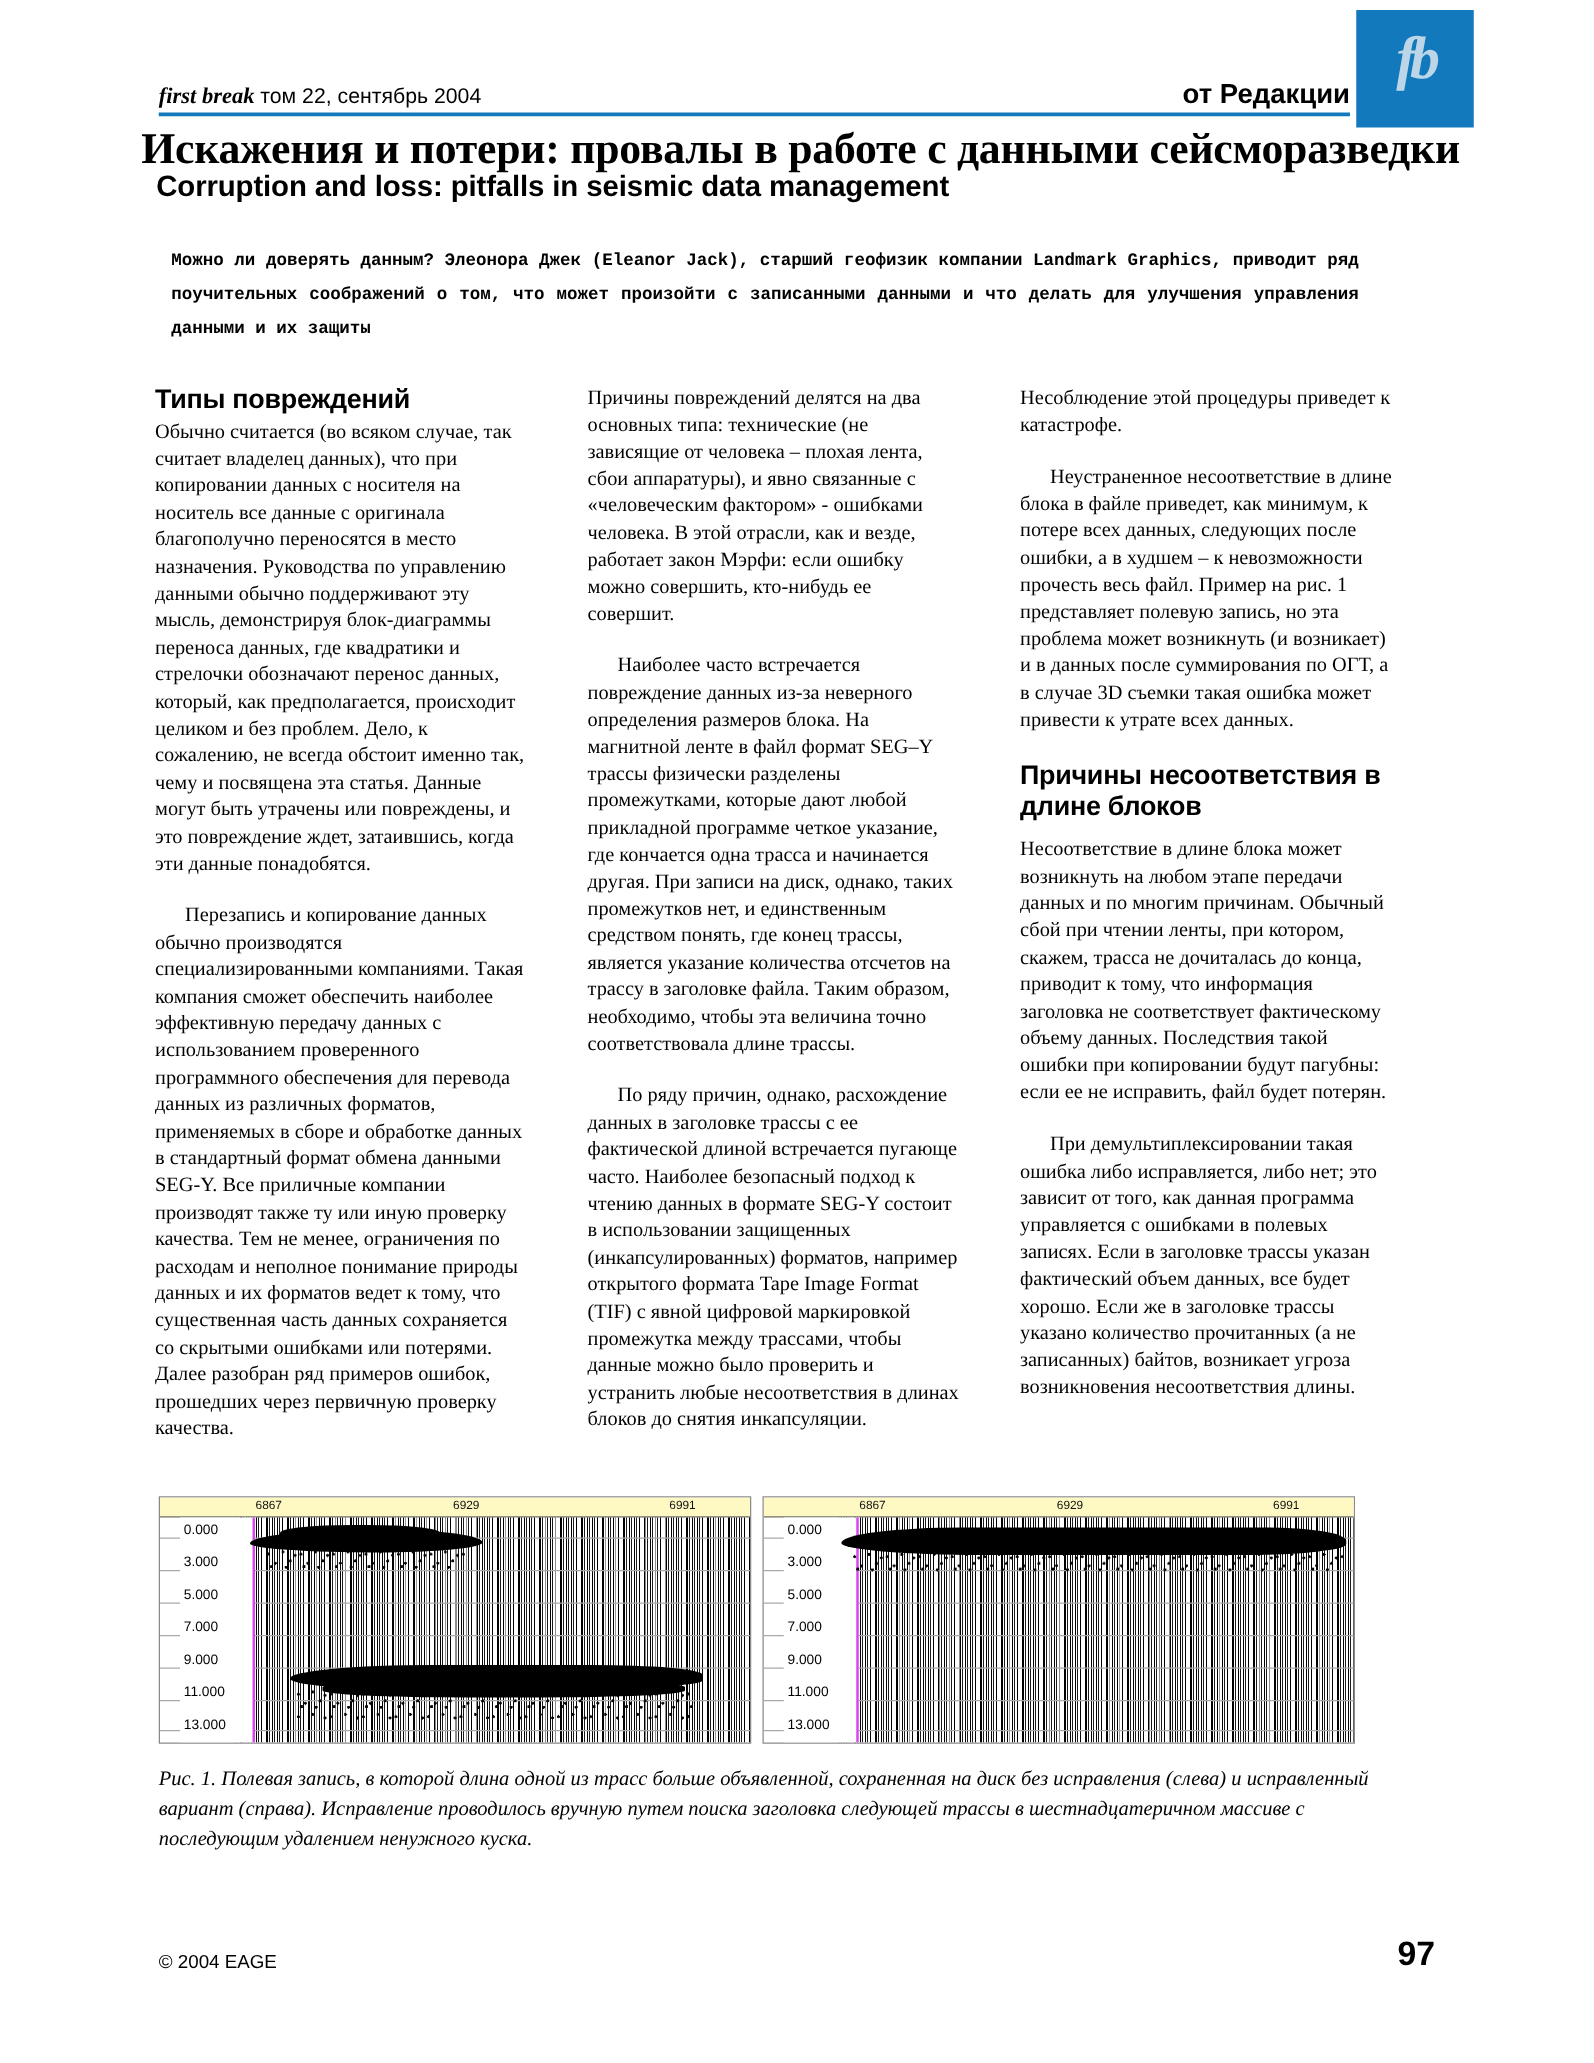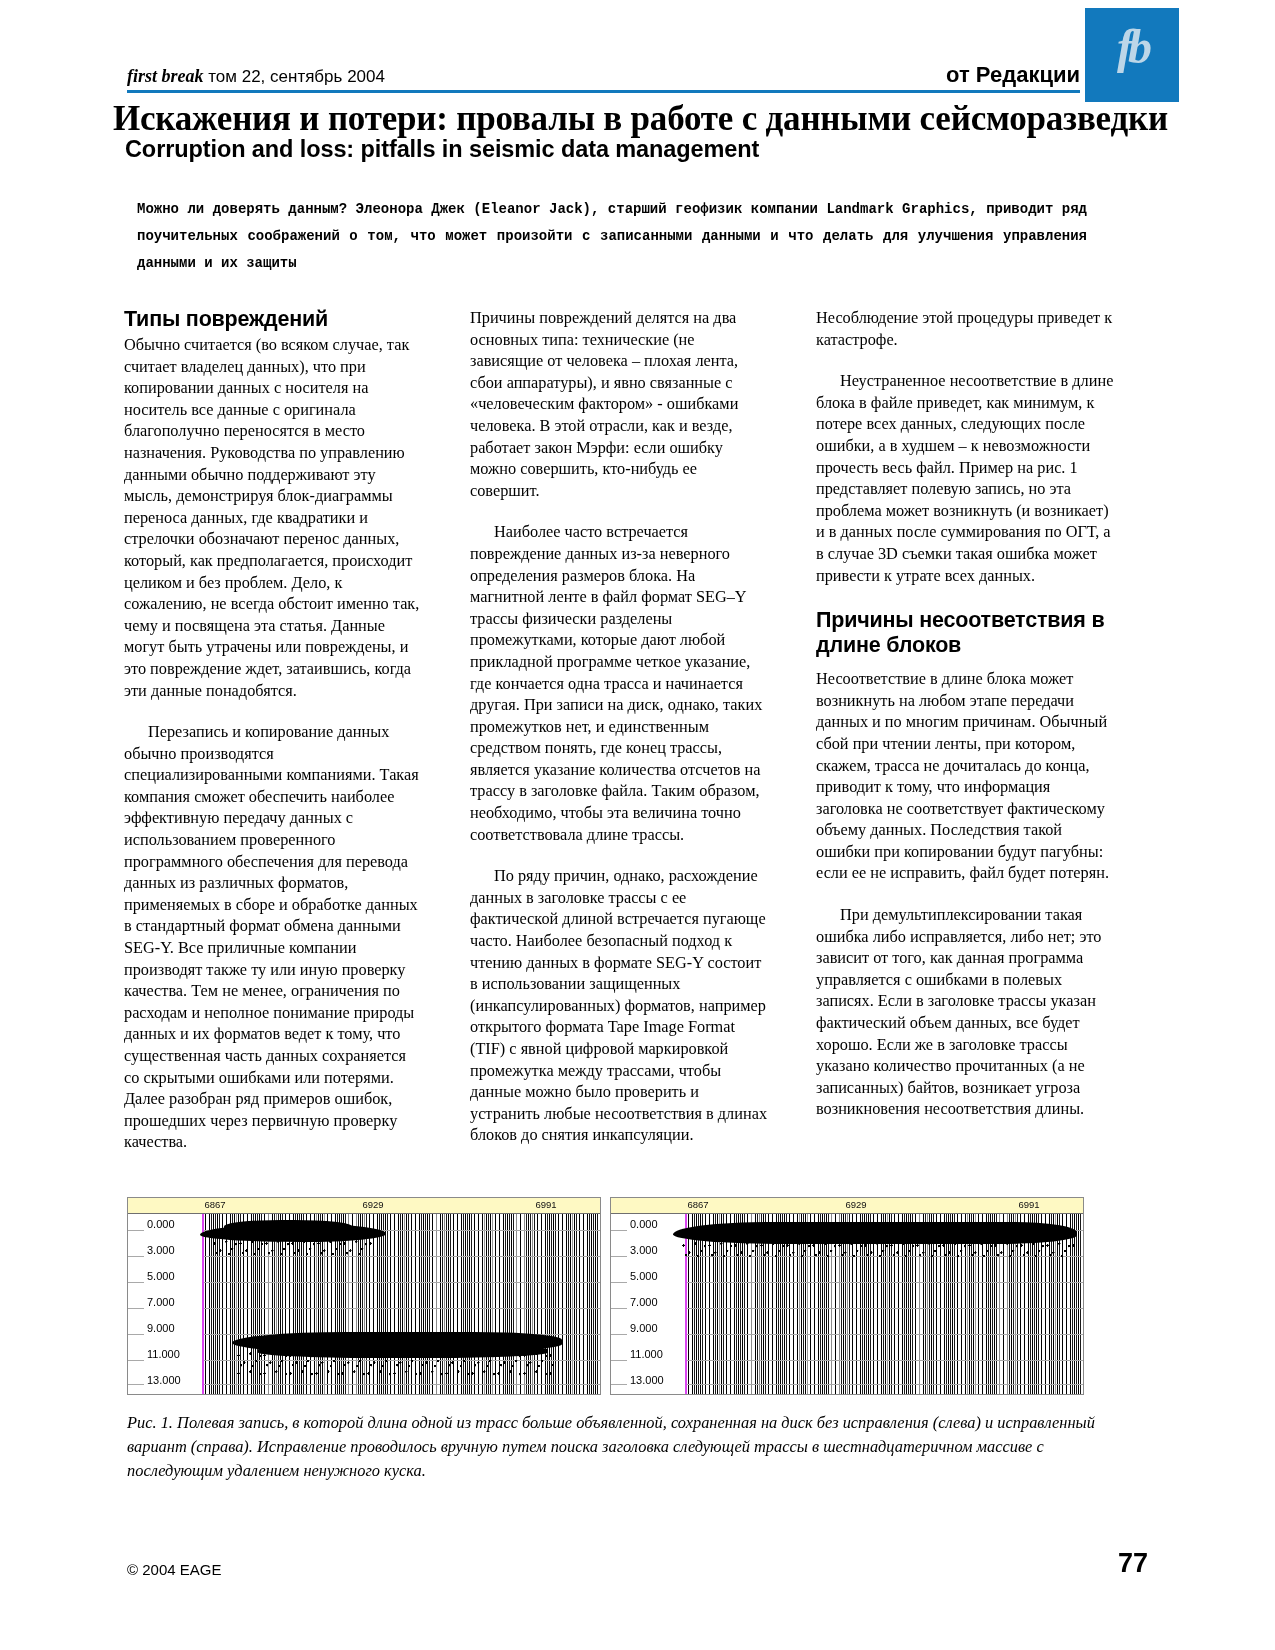--- a/index.html
+++ b/index.html
@@ -415,15 +415,15 @@
         <span class="time-tick" style="top:140px">11.000</span>
         <span class="time-tick" style="top:166px">13.000</span>
       </div>
     </div>
 
   </div>
 
   <div class="caption">Рис. 1. Полевая запись, в которой длина одной из трасс больше объявленной, сохраненная на диск без исправления (слева) и исправленный вариант (справа). Исправление проводилось вручную путем поиска заголовка следующей трассы в шестнадцатеричном массиве с последующим удалением ненужного куска.</div>
 
   <div class="footer-left">© 2004 EAGE</div>
-  <div class="footer-right">77</div>
+  <div class="footer-right">97</div>
 
 </div>
 
 </body></html>

